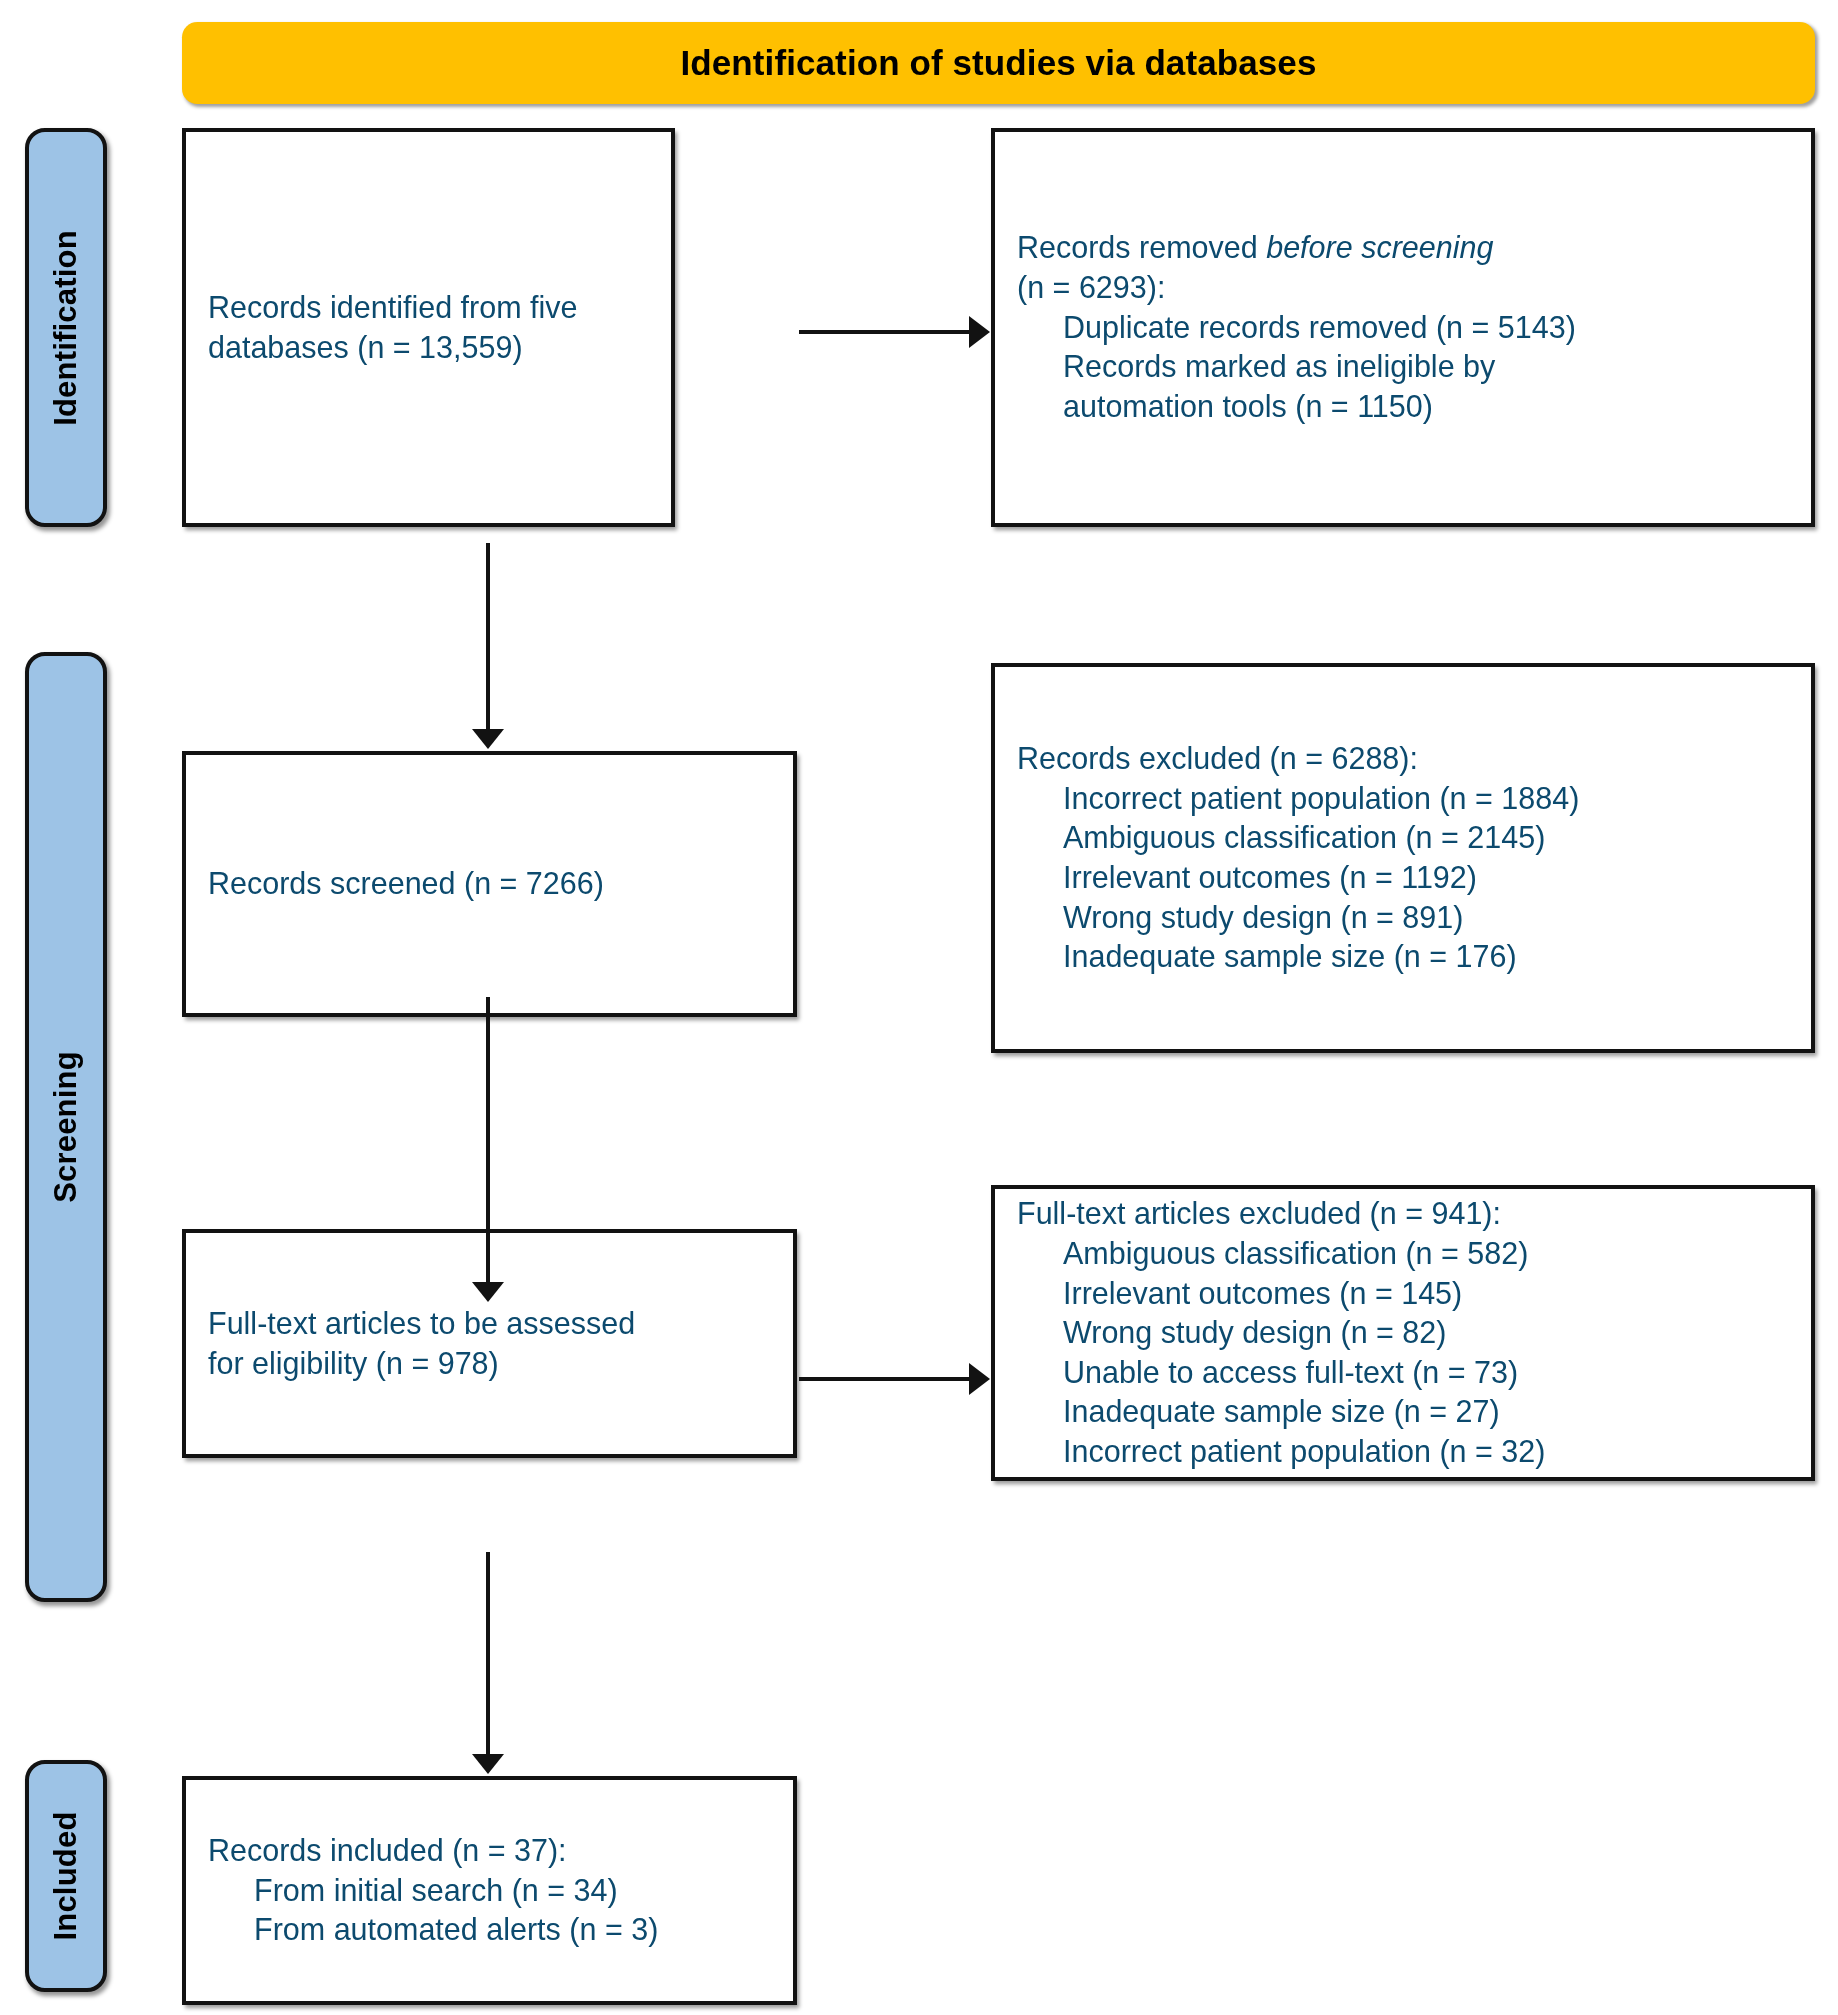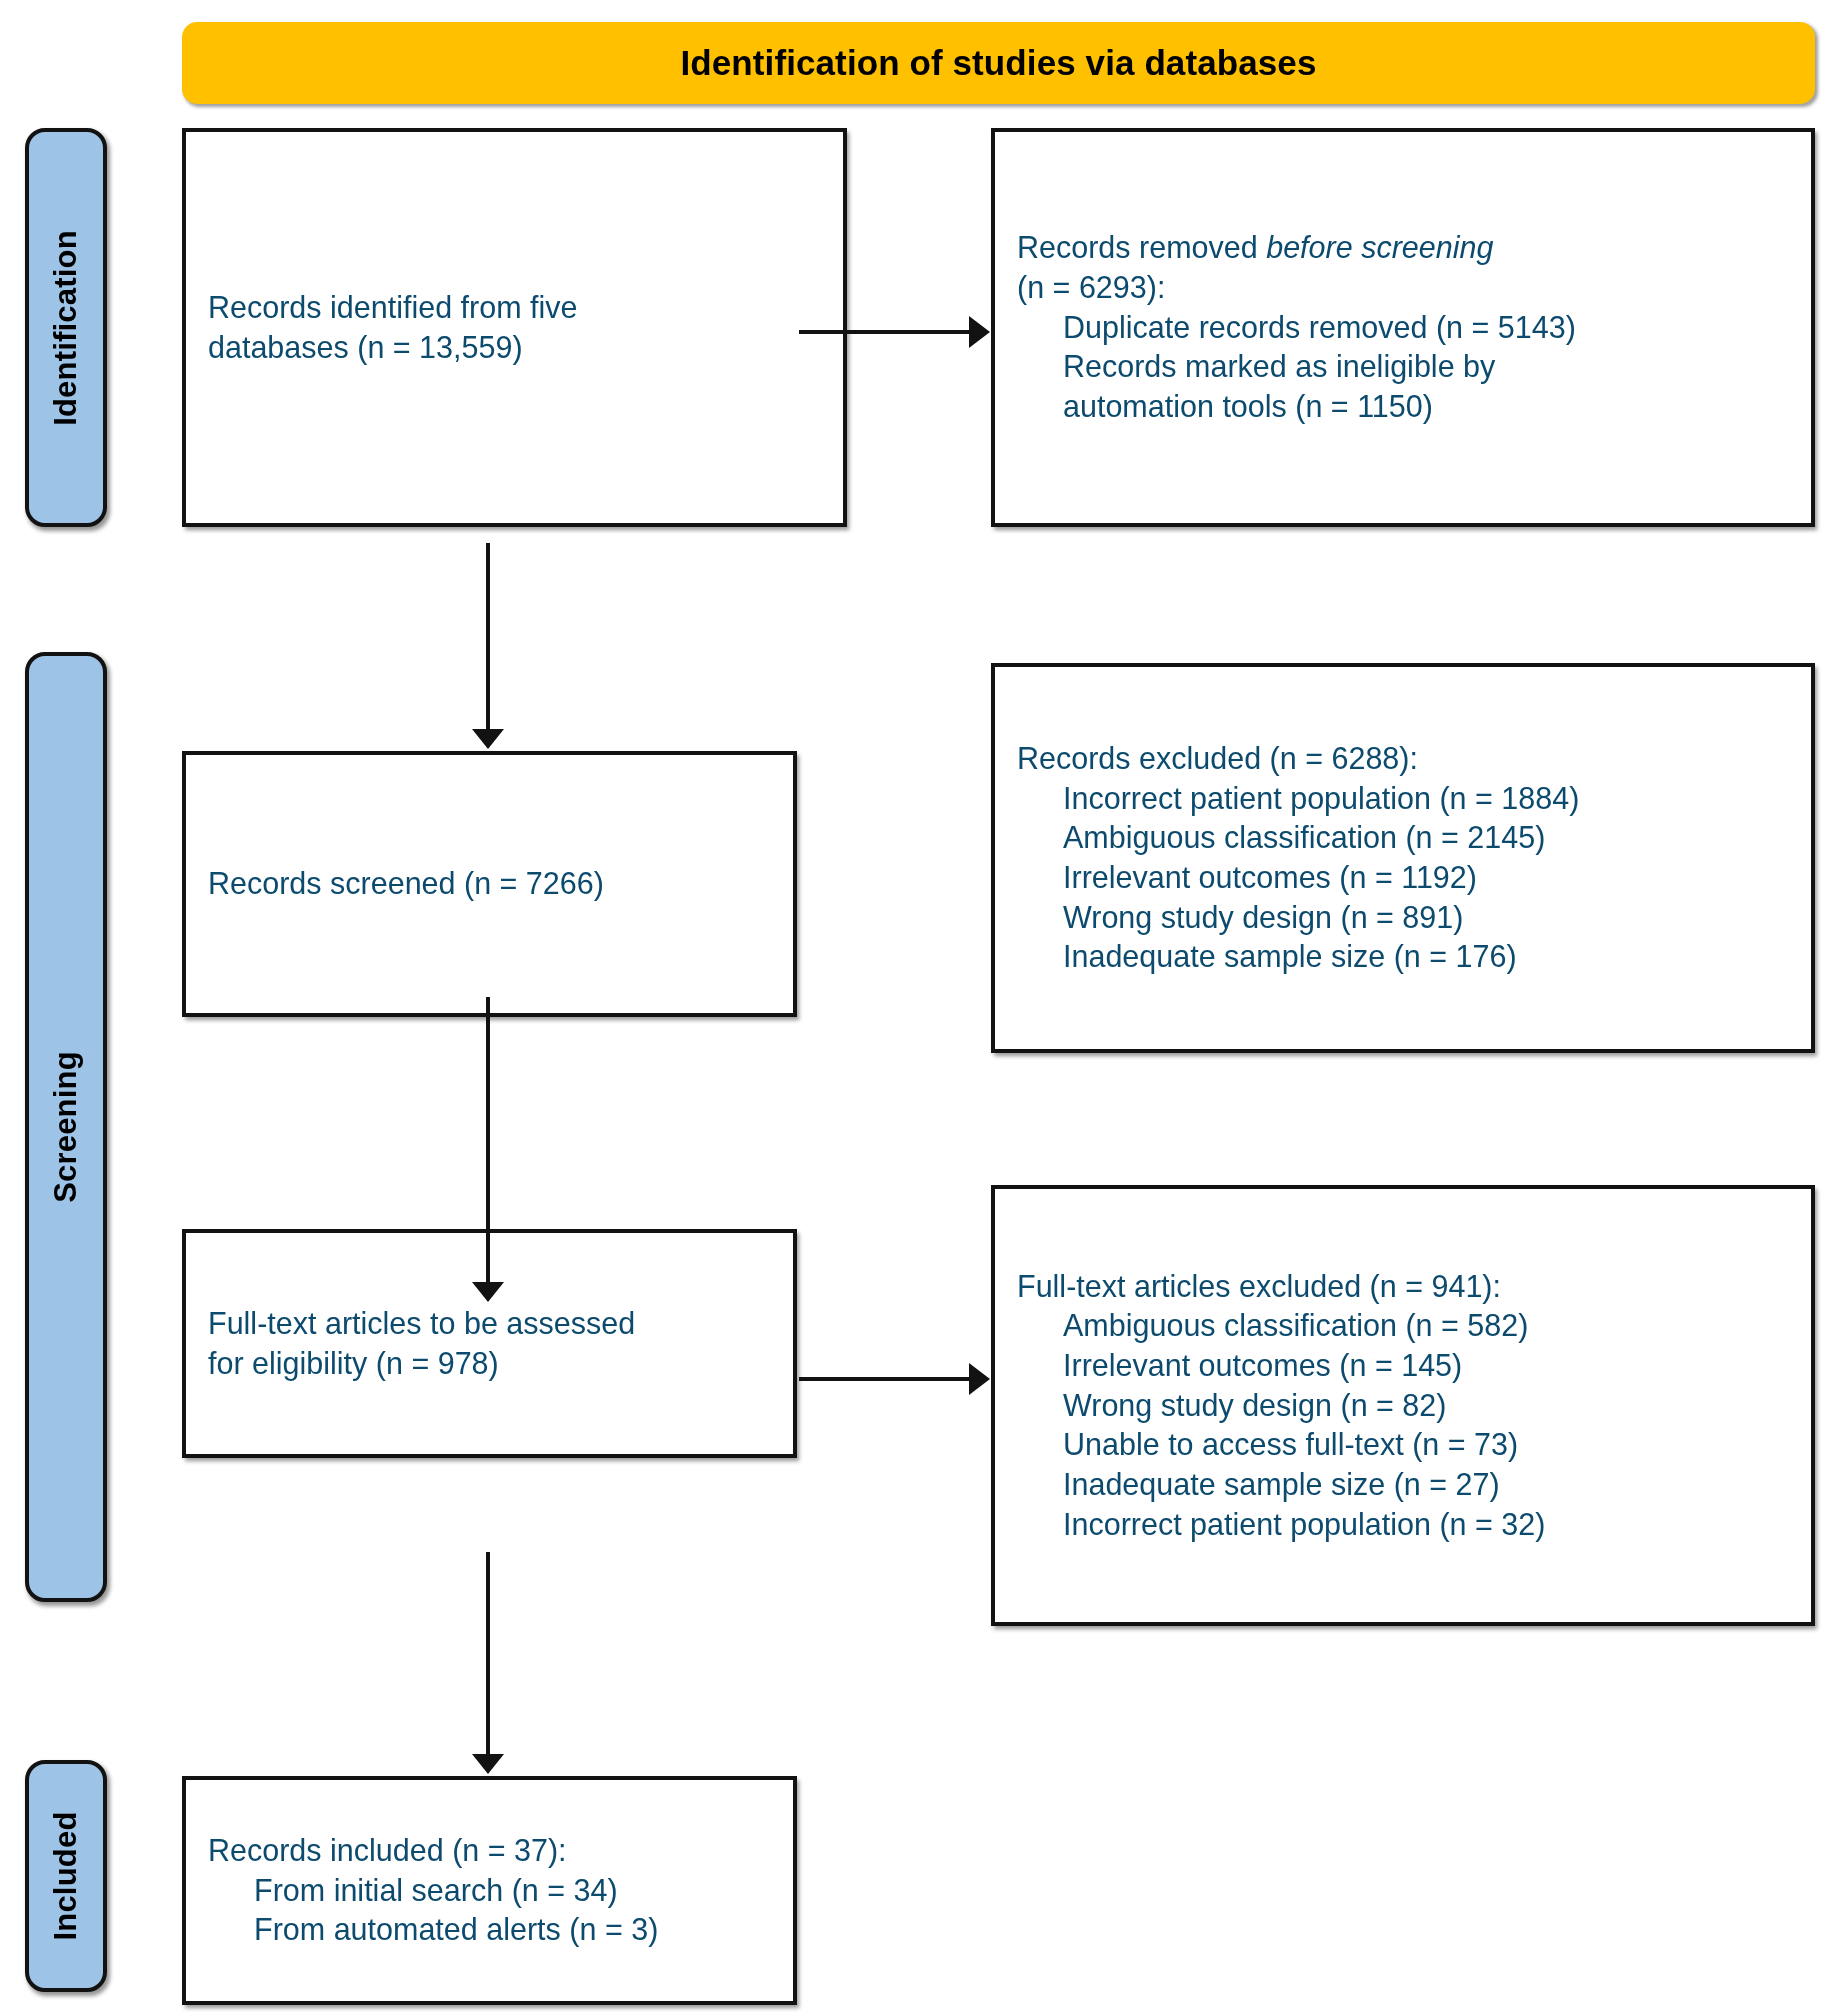--- a/index.html
+++ b/index.html
@@ -89,29 +89,29 @@
   }
   .box-text .ind {
     display: block;
     padding-left: 46px;
   }
   .box-text em {
     font-style: italic;
   }
 
   
-  #box-identified   { left: 182px;  top: 128px;  width: 665px; height: 399px; }
+  #box-identified   { left: 182px;  top: 128px;  width: 493px; height: 399px; }
   #box-screened     { left: 182px;  top: 751px; width: 615px; height: 266px; }
   #box-fulltext     { left: 182px;  top: 1229px; width: 615px; height: 229px; }
   #box-included     { left: 182px;  top: 1776px; width: 615px; height: 229px; }
 
   
   #box-removed      { left: 991px; top: 128px;  width: 824px; height: 399px; }
   #box-excluded     { left: 991px; top: 663px; width: 824px; height: 390px; }
-  #box-fte-excluded { left: 991px; top: 1185px; width: 824px; height: 441px; }
+  #box-fte-excluded { left: 991px; top: 1185px; width: 824px; height: 296px; }
 
   
   .arrow-v {
     position: absolute;
     width: 4.1px;
     background: #121212;
   }
   .arrow-v::after {
     content: "";
     position: absolute;

